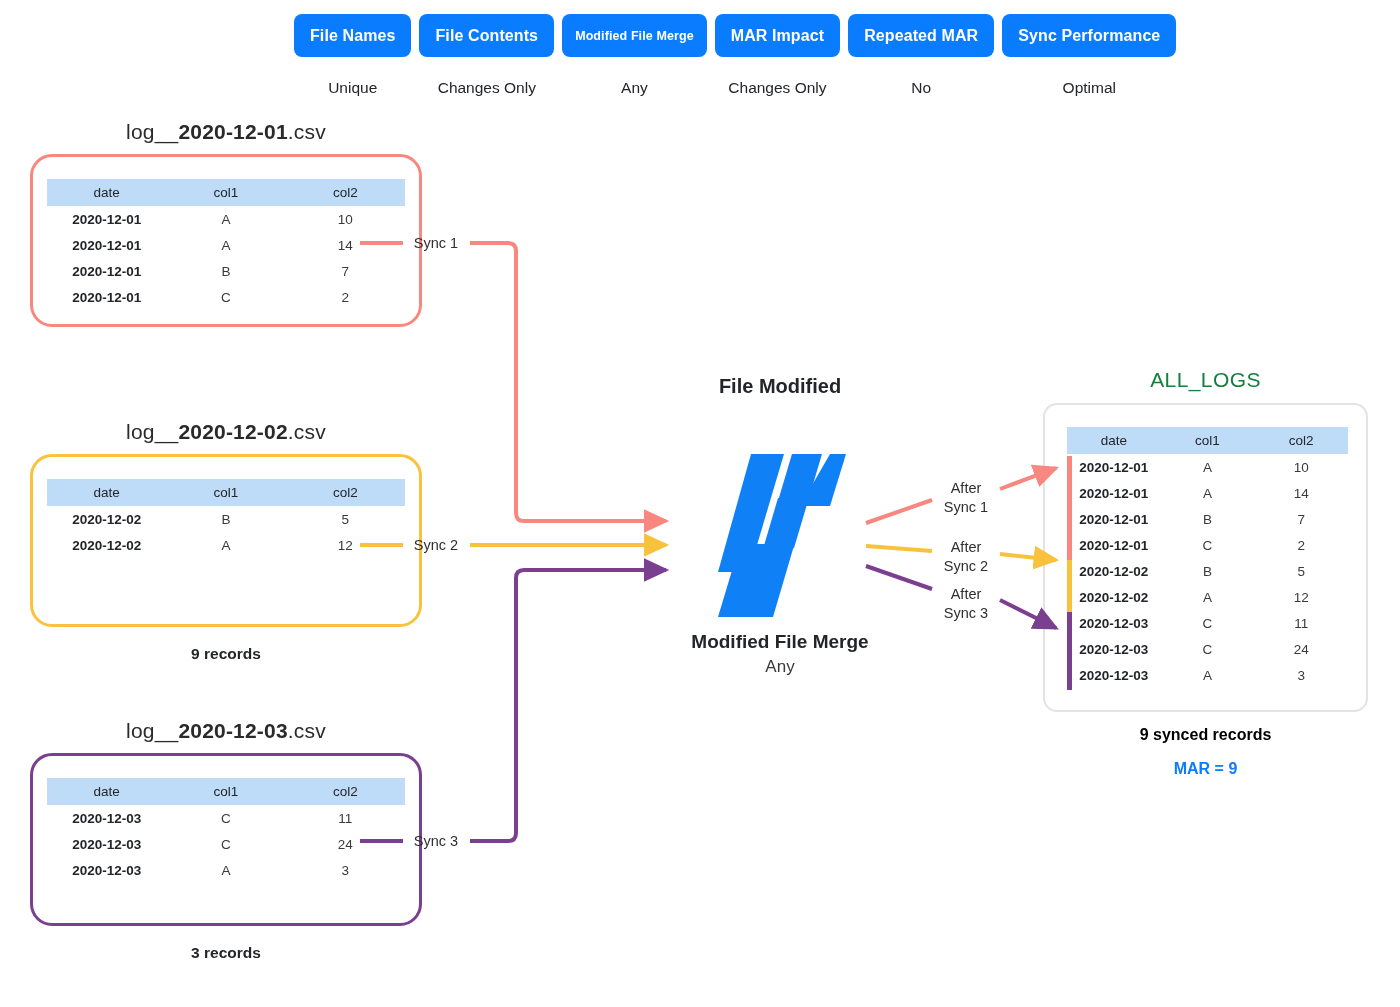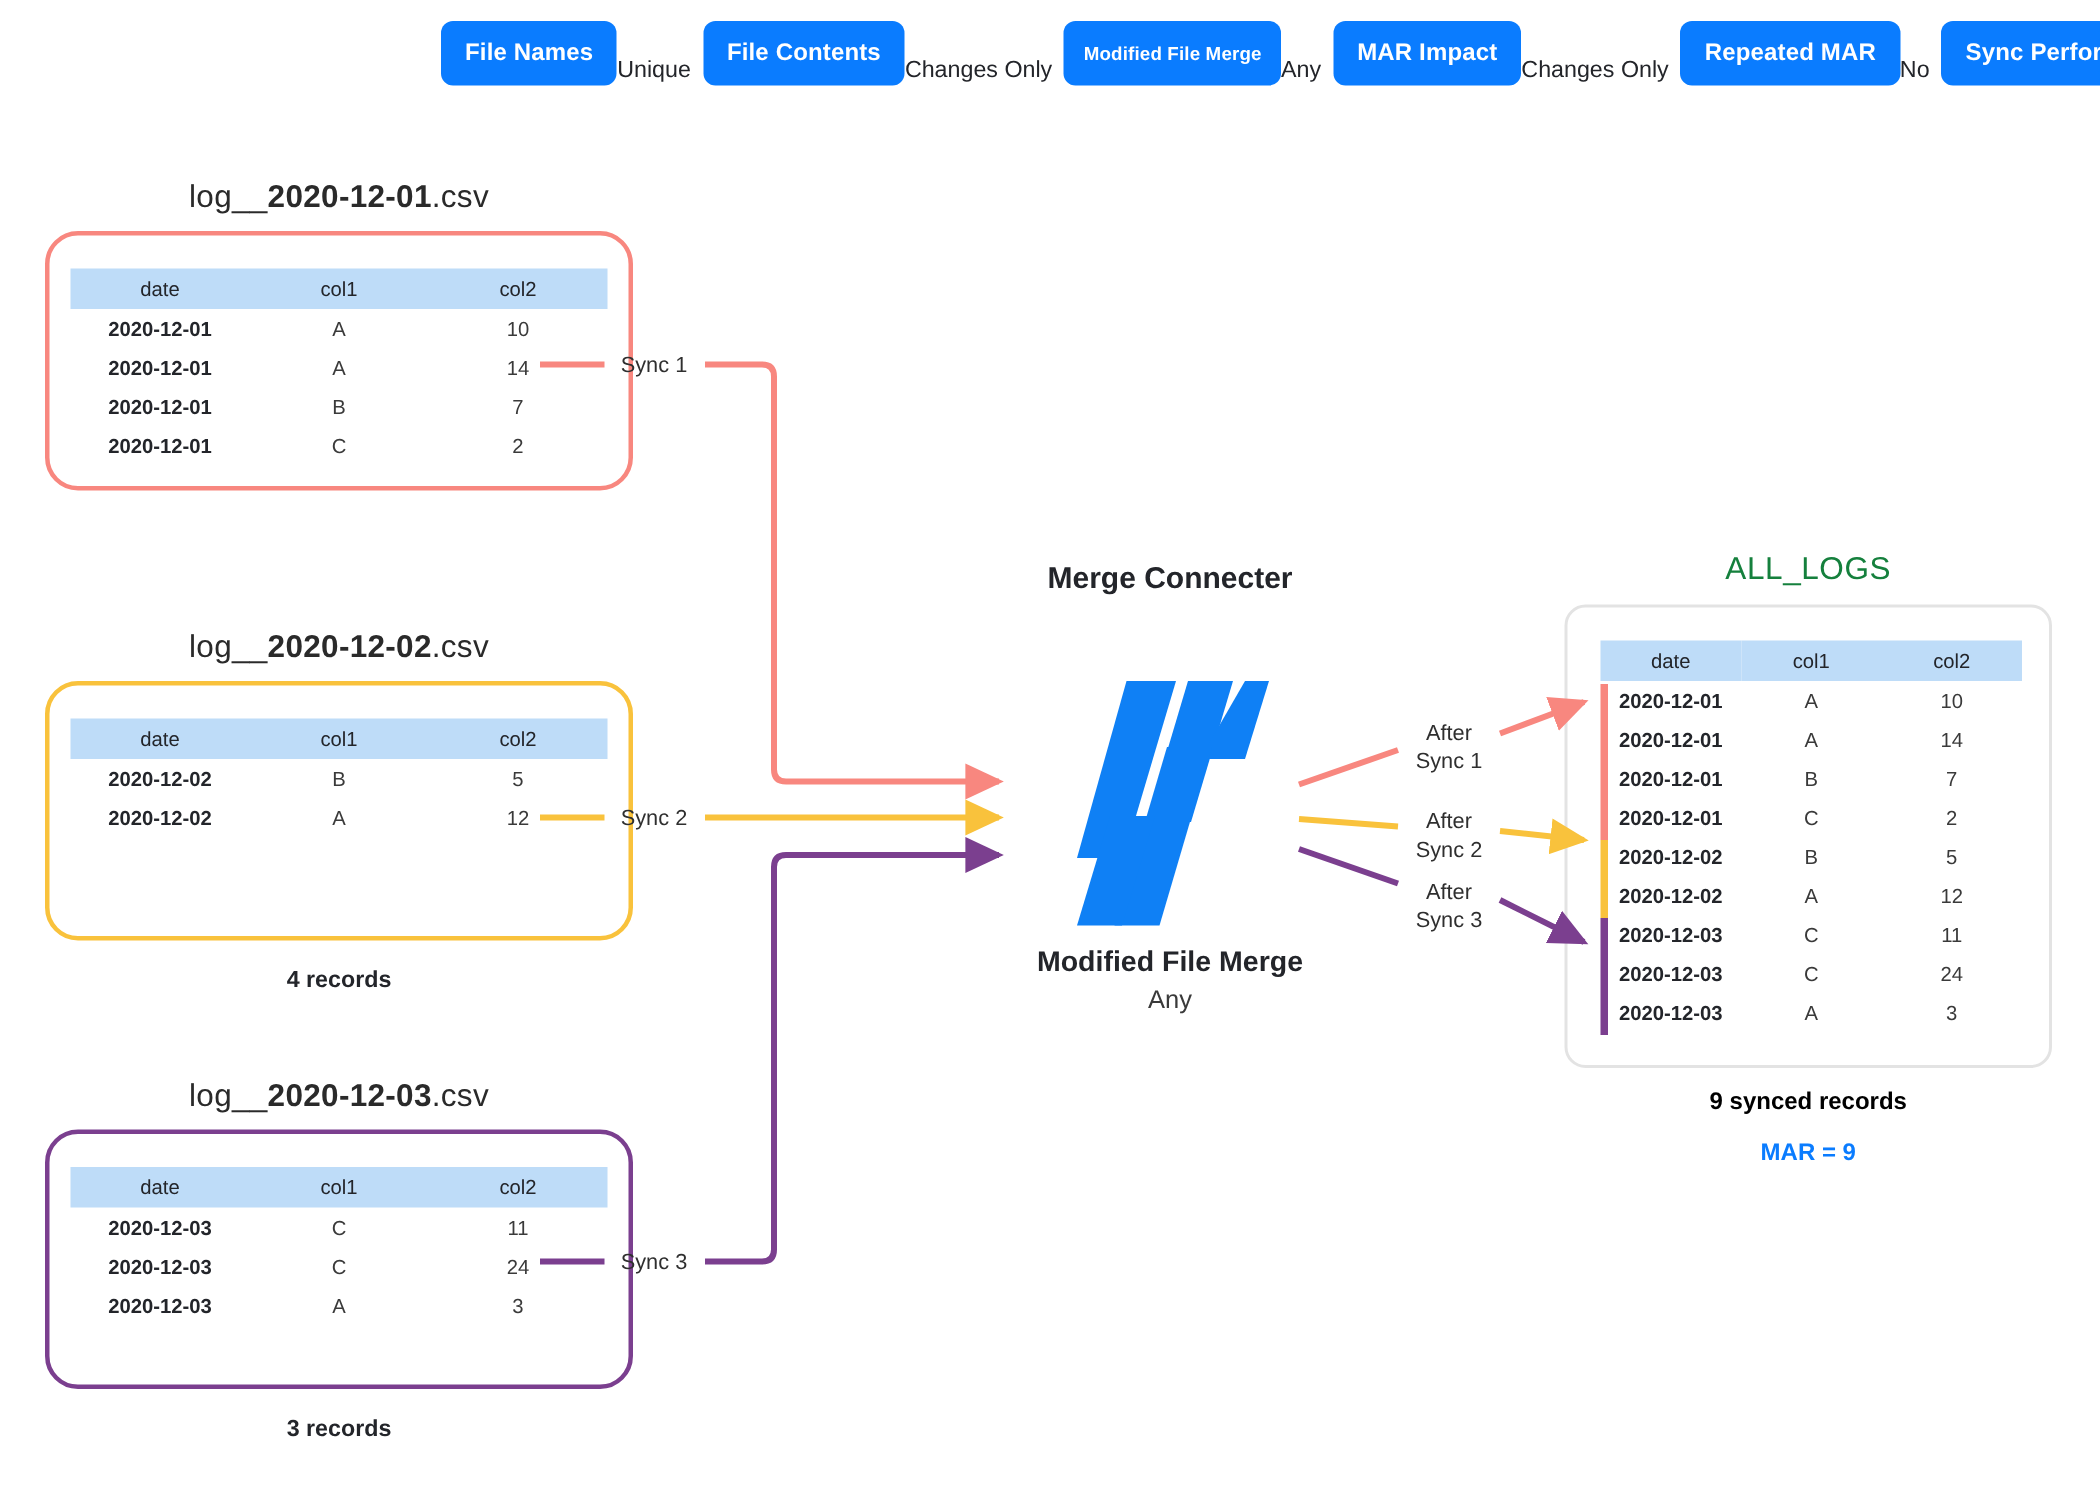--- a/index.html
+++ b/index.html
@@ -8,21 +8,21 @@
     background:#ffffff;
     font-family:"Liberation Sans", sans-serif;
     color:#202020;
     position:relative;
     overflow:hidden;
   }
   .stage{position:absolute;left:0;top:0;width:1400px;height:1007px;}
 
   
   .pill-row{position:absolute;left:294px;top:14px;display:flex;gap:8px;align-items:flex-start;}
-  .pill-col{display:flex;flex-direction:row;align-items:center;}
+  .pill-col{display:flex;flex-direction:column;align-items:center;}
   .pill{
     background:#0a7cff;color:#fff;border-radius:8px;
     display:flex;align-items:center;justify-content:center;
     height:43px;padding:0 16px;box-sizing:border-box;
     font-size:16px;font-weight:600;letter-spacing:.1px;white-space:nowrap;
   }
   .pill.small{font-size:12.5px;padding:0 13px;}
   .pill-val{margin-top:22px;font-size:15.5px;color:#23252a;white-space:nowrap;font-weight:400;}
 
   
@@ -168,21 +168,21 @@
               <td></td>
             </tr>
             <tr>
               <td>&nbsp;</td>
               <td></td>
               <td></td>
             </tr>
           </tbody>
         </table>
       </div>
-      <div class="reccount">4 records</div>
+      <div class="reccount">9 records</div>
     </div>
   <div class="srcblock" id="src2" style="left:30px;top:719px;">
       <div class="filetitle"><span>log__</span><b>2020-12-03</b><span>.csv</span></div>
       <div class="card" style="border-color: rgb(123, 63, 143);">
         <table class="dt">
           <tbody>
             <tr>
               <th class="c0">date</th>
               <th class="c1">col1</th>
               <th class="c2">col2</th>
@@ -206,21 +206,21 @@
               <td>&nbsp;</td>
               <td></td>
               <td></td>
             </tr>
           </tbody>
         </table>
       </div>
       <div class="reccount">3 records</div>
     </div>
 
-  <div class="conn-title">Merge Connecter</div>
+  <div class="conn-title">File Modified</div>
 
   <div style="position:absolute;left:718px;top:450px;">
     <svg width="128" height="170" viewBox="0 0 128 170" xmlns="http://www.w3.org/2000/svg">
       <g fill="#0f80f5">
 
         <polygon points="33,4 66,4 31,122 0,122"></polygon>
         <polygon points="74,4 104,4 76,98 46,98"></polygon>
         <polygon points="112,4 128,4 112,56 82,56"></polygon>
 
         <polygon points="60,48 90,48 55,167 25,167"></polygon>

